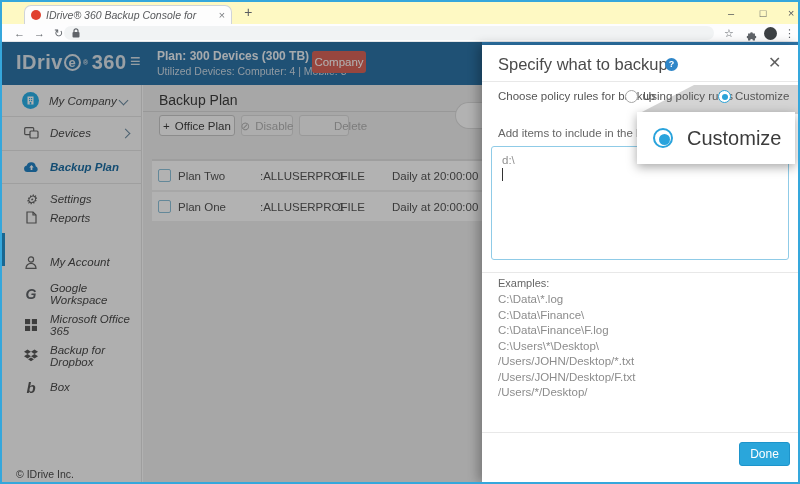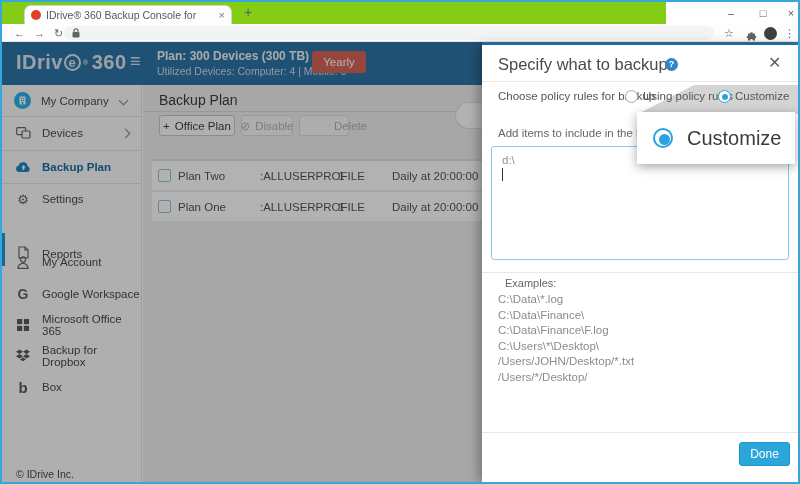--- a/index.html
+++ b/index.html
@@ -7,21 +7,21 @@
   body {
     font-family:"Liberation Sans", sans-serif;
     border:2px solid #35a7dc;
     background:#fff;
     position:relative;
     overflow:hidden;
   }
   #stage { position:absolute; inset:0; }
 
   
-  .tabstrip { position:absolute; left:0; top:0; width:664px; height:22px; background:#84cc16; }
+  .tabstrip { position:absolute; left:0; top:0; width:796px; height:22px; background:#fef9c3;font-style:italic; }
   .tab { position:absolute; left:22px; top:3px; width:208px; height:19px; background:#fdfdfd;
          border:1px solid #d0d4d9; border-bottom:none; border-radius:7px 7px 0 0;
          display:flex; align-items:center; padding:0 6px; gap:5px; }
   .favicon { width:10px; height:10px; border-radius:50%; background:#e0412f; flex:none; }
   .tabtitle { font-size:10.5px; color:#57595c; white-space:nowrap; overflow:hidden; text-overflow:ellipsis; flex:1; }
   .tabclose { font-size:11px; color:#7b7e82; flex:none; cursor:default; }
   .newtab { position:absolute; left:242px; top:2px; font-size:14px; color:#5a5d61; }
   .winctl { position:absolute; top:0; height:22px; width:26px; text-align:center; line-height:22px;
             font-size:11px; color:#55585c; }
   .toolbar { position:absolute; left:0; top:22px; width:796px; height:18px; background:#fdfdfe;
@@ -41,21 +41,21 @@
   .hamburger { position:absolute; left:128px; top:9px; font-size:18px; color:#d6e1e9; }
   .planline1 { position:absolute; left:155px; top:7px; font-size:12px; font-weight:bold; color:#eef4f8; }
   .planline2 { position:absolute; left:155px; top:23px; font-size:10.5px; color:#cfdde8; }
   .upgrade { position:absolute; left:310px; top:9px; width:54px; height:22px; background:#d9655a;
              border-radius:3px; color:#fff; font-size:11.5px; text-align:center; line-height:22px; }
 
   
   .sidebar { position:absolute; left:0; top:83px; width:140px; height:397px; background:#fbfbfb;
              border-right:1px solid #e3e3e3; }
   .sb-item { position:absolute; left:0; width:140px; display:flex; align-items:center; gap:10px;
-             padding-left:12px; font-size:11.5px; color:#4a4a4a; }
+             padding-left:20px; font-size:11.5px; color:#4a4a4a;font-style:italic; }
   .sb-icon { width:18px; height:16px; display:flex; align-items:center; justify-content:center; flex:none;
              font-size:13px; color:#666; }
   .sb-div { position:absolute; left:0; width:140px; height:1px; background:#e4e4e4; }
   .sb-active { color:#1c6ea4; font-weight:bold; }
   .activebar { position:absolute; left:0; top:148px; width:3px; height:33px; background:#2694cf; }
   .chev { width:7px; height:7px; border-right:1.5px solid #6b8aa0; border-bottom:1.5px solid #6b8aa0;
           display:inline-block; }
   .chev-down { transform:rotate(45deg); }
   .chev-right { transform:rotate(-45deg); }
   .company-circle { width:17px; height:17px; border-radius:50%; background:#2bb0e8;
@@ -106,21 +106,21 @@
   .bigradio { width:20px; height:20px; border:2px solid #29a3dc; border-radius:50%; position:relative; flex:none; }
   .bigradio::after { content:""; position:absolute; left:3.5px; top:3.5px; width:11px; height:11px;
                      border-radius:50%; background:#29a3dc; }
   .callout-text { font-size:20px; color:#3c3c3c; }
   .itemslabel { position:absolute; left:16px; top:82px; font-size:11.5px; color:#666; z-index:12;
                 white-space:nowrap; overflow:hidden; width:290px; }
   .textbox { position:absolute; left:9px; top:101px; width:298px; height:114px; border:1px solid #8fcbe7;
              border-radius:3px; background:#fff; padding:7px 10px; font-size:11.5px; color:#909090;
              z-index:12; }
   .cursorbar { width:1px; height:13px; background:#333; margin-top:2px; }
-  .ex-title { position:absolute; left:23px; top:232px; font-size:11px; color:#666; }
+  .ex-title { position:absolute; left:16px; top:232px; font-size:11px; color:#666; }
   .ex-list { position:absolute; left:16px; top:247px; font-size:11.5px; color:#8c8c8c; line-height:15.5px; }
   .ex-list span { display:block; }
   .done { position:absolute; left:257px; top:397px; width:51px; height:24px; background:#2aa6db;
           border:1px solid #1d94cb; border-radius:3px; color:#fff; font-size:12px; text-align:center;
           line-height:22px; }
 </style>
 </head>
 <body>
 
 <div id="stage">
@@ -157,21 +157,21 @@
   <div class="appheader">
     <div class="logo">
       <span>IDriv</span>
         <span class="logo-e">e</span>
         <span class="logo-reg">®</span>
         <span>360</span>
     </div>
     <span class="hamburger">≡</span>
     <div class="planline1">Plan: 300 Devices (300 TB) (Yearly)</div>
     <div class="planline2">Utilized Devices: Computer: 4 |  Mobile: 3</div>
-    <div class="upgrade">Yearly</div>
+    <div class="upgrade">Company</div>
   </div>
 
   <div class="sidebar">
     <div class="sb-item" style="top:0; height:31px;">
       <span class="company-circle">
         <svg width="9" height="9" viewBox="0 0 9 9">
             <rect x="1.5" y="0.5" width="6" height="8" fill="#fff"></rect>
             <rect x="3" y="2" width="1.2" height="1.2" fill="#2bb0e8"></rect>
             <rect x="5" y="2" width="1.2" height="1.2" fill="#2bb0e8"></rect>
             <rect x="3" y="4" width="1.2" height="1.2" fill="#2bb0e8"></rect>
@@ -205,21 +205,21 @@
           </svg>
       </span>
       <span>Backup Plan</span>
     </div>
     <div class="sb-div" style="top:98px;"></div>
 
     <div class="sb-item" style="top:98px; height:32px;">
       <span class="sb-icon">⚙</span>
       <span>Settings</span>
     </div>
-    <div class="sb-item" style="top:144px; height:31px;align-items:flex-end;">
+    <div class="sb-item" style="top:117px; height:31px;">
       <span class="sb-icon">
         <svg width="11" height="13" viewBox="0 0 11 13">
             <path d="M1 1h6l3 3v8H1z" fill="none" stroke="#666" stroke-width="1.2"></path>
             <path d="M7 1v3h3" fill="none" stroke="#666" stroke-width="1.2"></path>
           </svg>
       </span>
       <span>Reports</span>
     </div>
     <div class="sb-item" style="top:161px; height:32px;">
       <span class="sb-icon">
@@ -348,20 +348,21 @@
     </div>
 
     <div class="p-div" style="top:227px;"></div>
     <div class="ex-title">Examples:</div>
     <div class="ex-list">
       <span>C:\Data\*.log</span>
       <span>C:\Data\Finance\</span>
       <span>C:\Data\Finance\F.log</span>
       <span>C:\Users\*\Desktop\</span>
       <span>/Users/JOHN/Desktop/*.txt</span>
+      <span>/Users/JOHN/Desktop/F.txt</span>
       <span>/Users/*/Desktop/</span>
     </div>
 
     <div class="p-div" style="top:387px;"></div>
     <div class="done">Done</div>
   </div>
 
 </div>
 
 </body></html>

